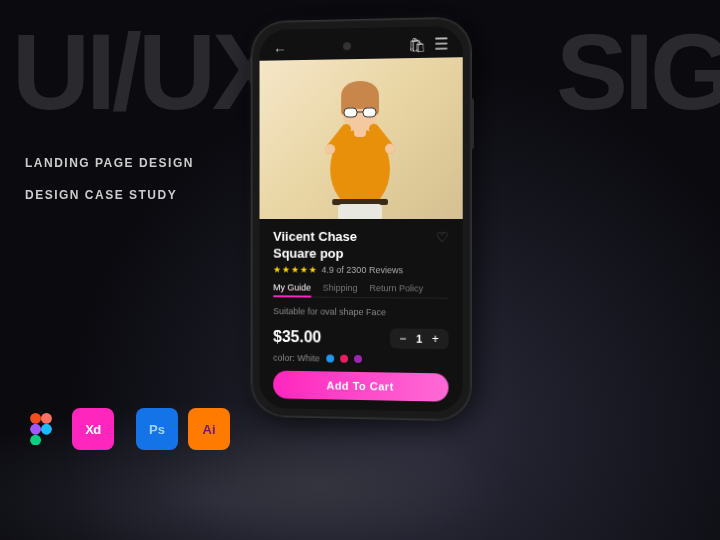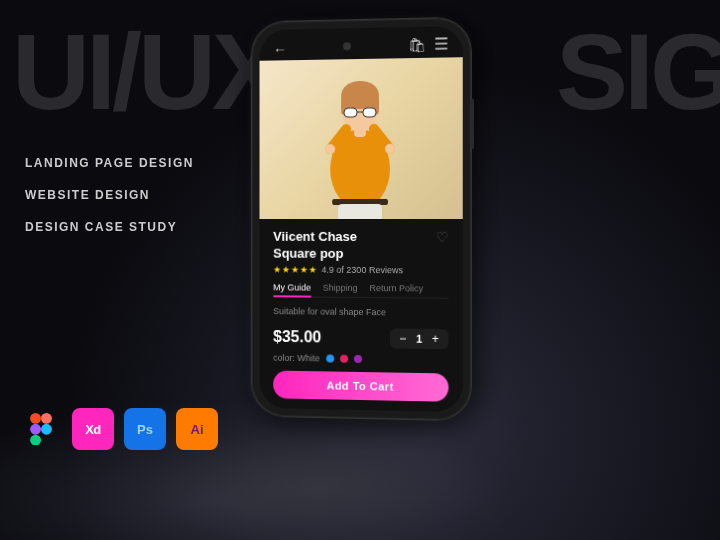--- a/index.html
+++ b/index.html
@@ -116,20 +116,21 @@
       font-weight: 900;
       letter-spacing: -0.5px;
     }
 
     .tool-ps {
       background: #1473e6;
       border-radius: 8px;
       color: #9ed5f7;
       font-size: 13px;
       font-weight: 900;
+      margin-left: 12px;
     }
 
     .tool-ai {
       background: #ff7b00;
       border-radius: 8px;
       color: #701a75;
       font-size: 13px;
       font-weight: 900;
     }
 
@@ -379,21 +380,20 @@
 <body>
 
 <div class="bg"></div>
 
 <div class="hero-text">UI/UX</div>
 
 <div class="right-text">SIG</div>
 
 <div class="left-panel">
   <div class="nav-item">LANDING PAGE DESIGN</div>
-  <div class="nav-item">WEBSITE DESIGN</div>
   <div class="nav-item">DESIGN CASE STUDY</div>
 </div>
 
 <div class="tools-row">
 
   <div class="tool-icon tool-figma">
     <svg class="figma-svg" viewBox="0 0 38 56" fill="none" xmlns="http://www.w3.org/2000/svg">
       <rect x="0" y="0" width="19" height="19" rx="9.5" fill="#F24E1E"></rect>
       <rect x="19" y="0" width="19" height="19" rx="9.5" fill="#FF7262"></rect>
       <rect x="0" y="19" width="19" height="19" rx="9.5" fill="#A259FF"></rect>

